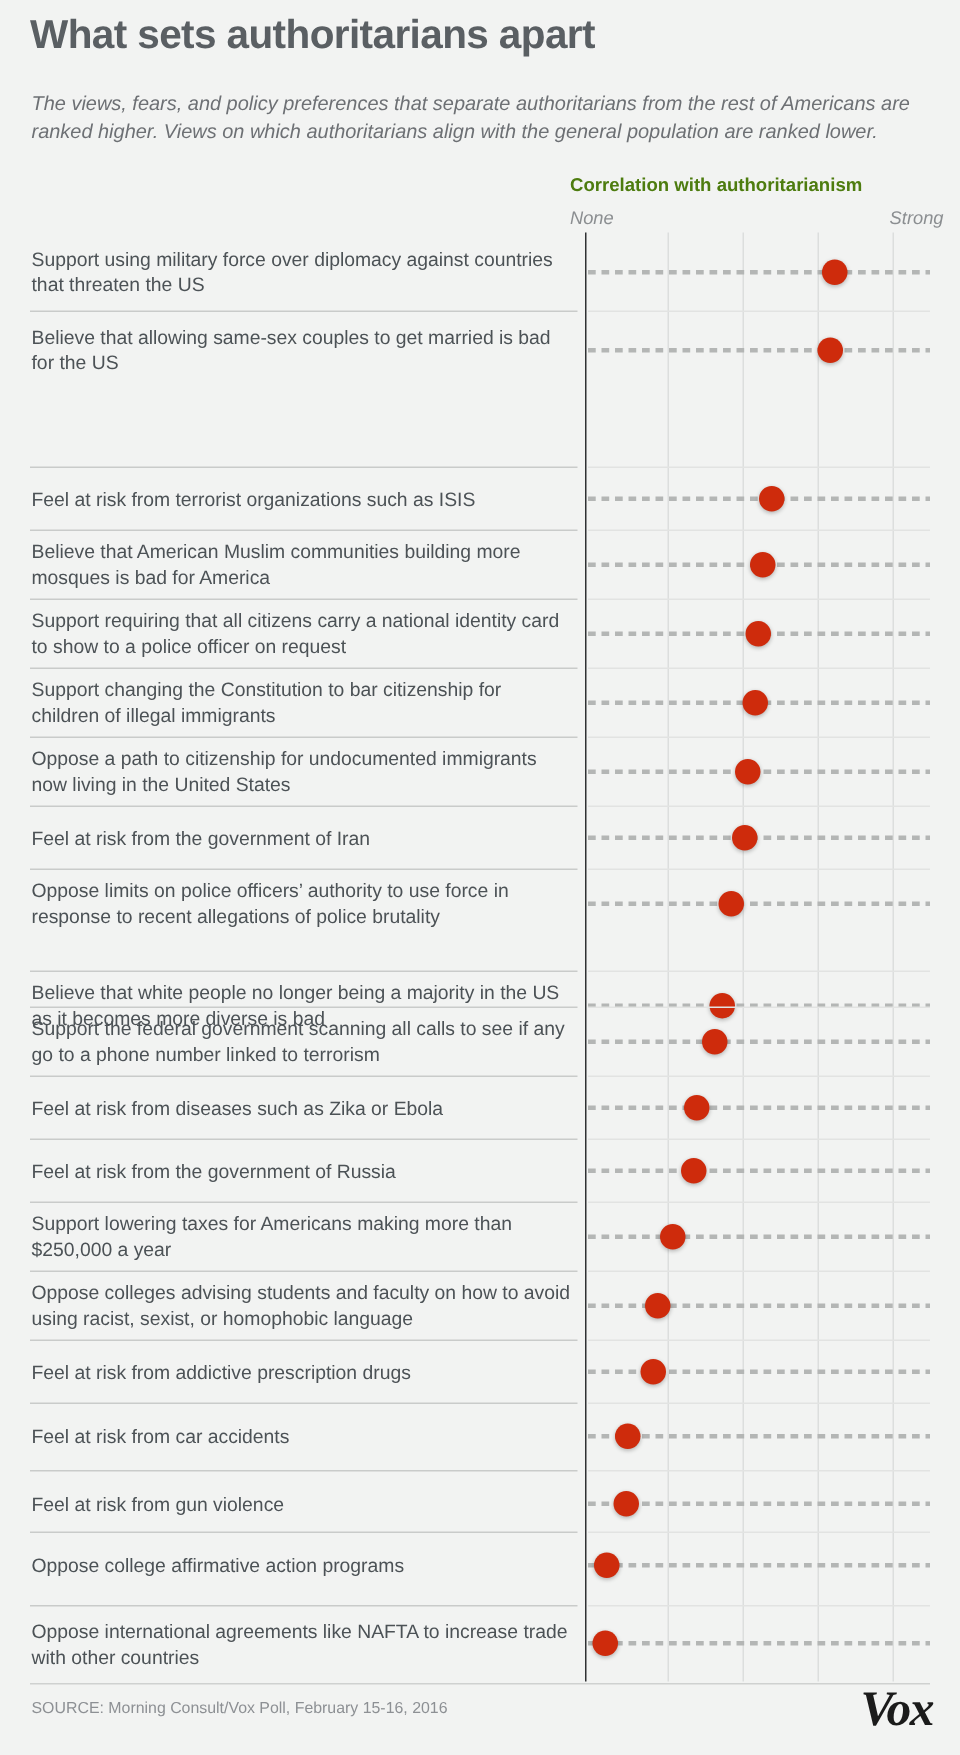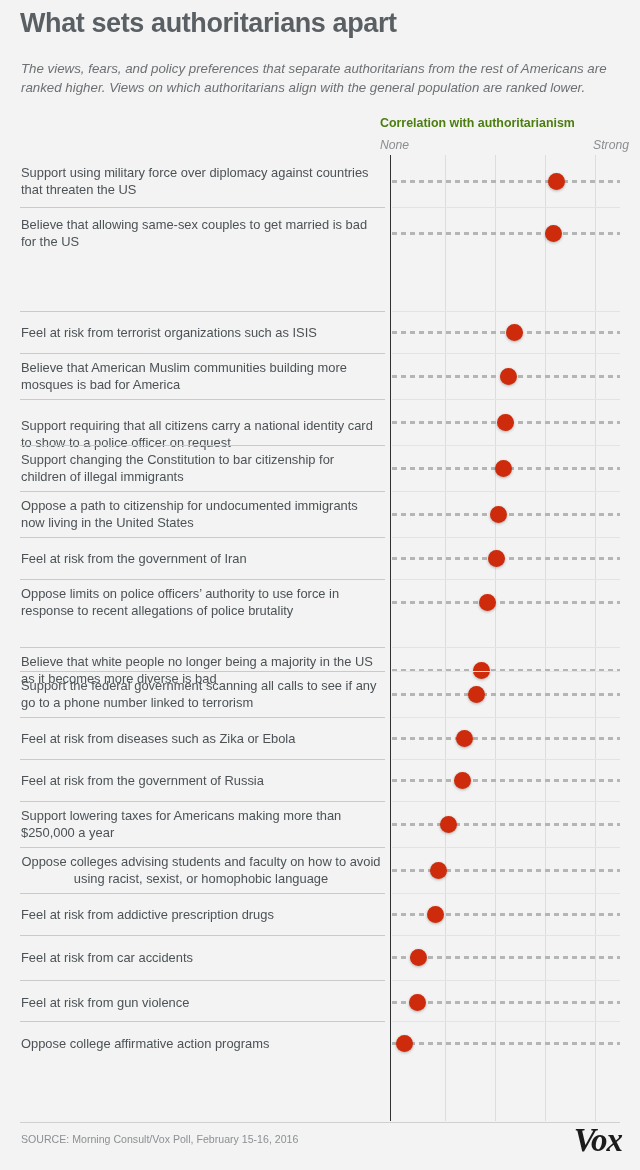--- a/index.html
+++ b/index.html
@@ -133,21 +133,21 @@
       <div class="row" style="top: 198px; height: 46px;">
         <div class="row-rule"></div>
         <div class="row-rule-right"></div>
         <div class="row-label" style="top: 7px;">Believe that American Muslim communities building more mosques is bad for America</div>
         <div class="dotline" style="top: 21.5px;"></div>
         <div class="dot" style="left: 499.5px; top: 14.5px; background: rgb(206, 43, 12);"></div>
       </div>
       <div class="row" style="top: 244px; height: 46px;">
         <div class="row-rule"></div>
         <div class="row-rule-right"></div>
-        <div class="row-label" style="top: 7px; margin-top: 12px;">Support requiring that all citizens carry a national identity card to show to a police officer on request</div>
+        <div class="row-label" style="top: 7px;">Support requiring that all citizens carry a national identity card to show to a police officer on request</div>
         <div class="dotline" style="top: 21.5px;"></div>
         <div class="dot" style="left: 496.5px; top: 14.5px; background: rgb(206, 43, 12);"></div>
       </div>
       <div class="row" style="top: 290px; height: 46px;">
         <div class="row-rule"></div>
         <div class="row-rule-right"></div>
         <div class="row-label" style="top: 7px;">Support changing the Constitution to bar citizenship for children of illegal immigrants</div>
         <div class="dotline" style="top: 21.5px;"></div>
         <div class="dot" style="left: 494.5px; top: 14.5px; background: rgb(206, 43, 12);"></div>
       </div>
@@ -200,21 +200,21 @@
         <div class="dotline" style="top: 19.5px;"></div>
         <div class="dot" style="left: 453.5px; top: 12.5px; background: rgb(206, 43, 12);"></div>
       </div>
       <div class="row" style="top: 646px; height: 46px;">
         <div class="row-rule"></div>
         <div class="row-rule-right"></div>
         <div class="row-label" style="top: 7px;">Support lowering taxes for Americans making more than $250,000 a year</div>
         <div class="dotline" style="top: 21.5px;"></div>
         <div class="dot" style="left: 439.5px; top: 14.5px; background: rgb(206, 43, 12);"></div>
       </div>
-      <div class="row" style="top: 692px; height: 46px; text-align: center;">
+      <div class="row" style="top: 692px; height: 46px;">
         <div class="row-rule"></div>
         <div class="row-rule-right"></div>
         <div class="row-label" style="top: 7px;">Oppose colleges advising students and faculty on how to avoid using racist, sexist, or homophobic language</div>
         <div class="dotline" style="top: 21.5px;"></div>
         <div class="dot" style="left: 429.5px; top: 14.5px; background: rgb(206, 43, 12);"></div>
       </div>
       <div class="row" style="top: 738px; height: 42px;">
         <div class="row-rule"></div>
         <div class="row-rule-right"></div>
         <div class="row-label" style="top: 14px;">Feel at risk from addictive prescription drugs</div>
@@ -235,19 +235,26 @@
         <div class="dotline" style="top: 21px;"></div>
         <div class="dot" style="left: 408.5px; top: 14px; background: rgb(206, 43, 12);"></div>
       </div>
       <div class="row" style="top: 866px; height: 45px;">
         <div class="row-rule"></div>
         <div class="row-rule-right"></div>
         <div class="row-label" style="top: 15px;">Oppose college affirmative action programs</div>
         <div class="dotline" style="top: 21px;"></div>
         <div class="dot" style="left: 395.5px; top: 14px; background: rgb(206, 43, 12);"></div>
       </div>
+      <div class="row" style="top: 915px; height: 51px;">
+        <div class="row-rule"></div>
+        <div class="row-rule-right"></div>
+        <div class="row-label" style="top: 10px;">Oppose international agreements like NAFTA to increase trade with other countries</div>
+        <div class="dotline" style="top: 24px;"></div>
+        <div class="dot" style="left: 394.5px; top: 17px; background: rgb(206, 43, 12);"></div>
+      </div>
     </div>
 
   <div class="footer-rule"></div>
   <div class="source">SOURCE: Morning Consult/Vox Poll, February 15-16, 2016</div>
   <div class="vox">Vox</div>
 
 </div>
 
 </body></html>

